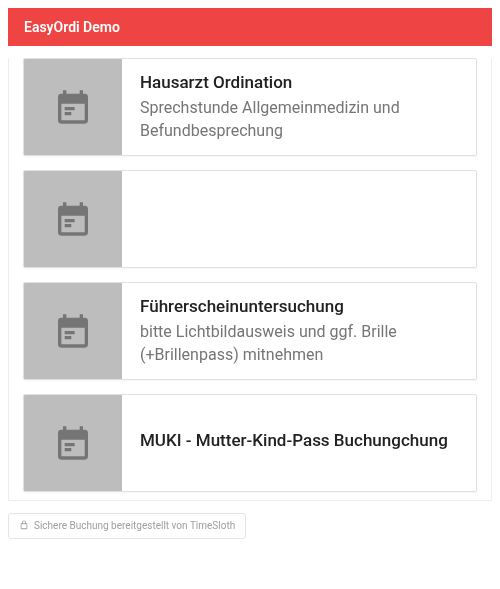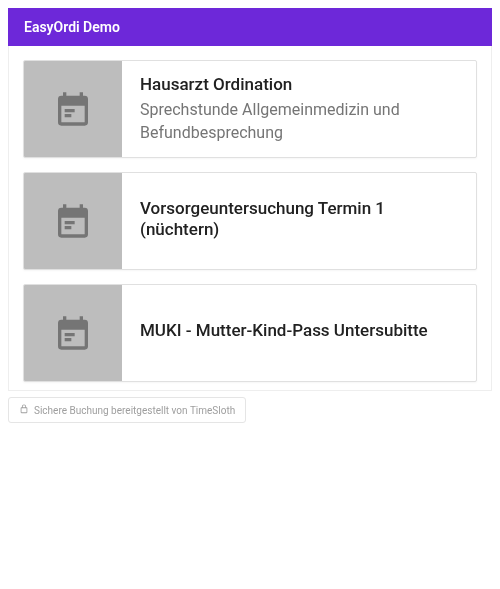--- a/index.html
+++ b/index.html
@@ -12,31 +12,31 @@
       background: #ffffff;
       width: 500px;
       height: 589px;
       position: relative;
     }
     .widget-container {
       width: 100%;
       padding: 0;
     }
     .header {
-      background: #6d28d9;
+      background: #ef4444;
       color: #ffffff;
       padding: 11px 16px;
       font-size: 14px;
       font-weight: 600;
       margin: 8px 8px 0 8px;
     }
     .content-area {
       background: #ffffff;
-      margin: 0 8px;
-      padding: 14px 14px 8px 14px;
+      margin: 12px 8px;
+      padding: 0 14px 8px 14px;
       border: 1px solid #eeeeee;
       border-top: none;
     }
     .service-list {
       display: flex;
       flex-direction: column;
       gap: 14px;
     }
     .service-card {
       display: flex;
@@ -75,21 +75,20 @@
       line-height: 1.25;
       margin-bottom: 4px;
     }
     .service-desc {
       font-size: 16px;
       color: #757575;
       line-height: 1.4;
     }
     .footer {
       display: flex;
-      align-items: center;
       gap: 5px;
       padding: 6px 10px;
       font-size: 10px;
       color: #9e9e9e;
       border: 1px solid #e5e5e5;
       border-radius: 3px;
       margin: 6px 8px 0 8px;
       width: fit-content;
     }
     .footer svg {
@@ -122,33 +121,43 @@
         </div>
       </div>
 
       <div class="service-card">
         <div class="icon-box">
           <svg viewBox="0 0 24 24">
               <path d="M19 4h-1V2h-2v2H8V2H6v2H5a2 2 0 0 0-2 2v14a2 2 0 0 0 2 2h14a2 2 0 0 0 2-2V6a2 2 0 0 0-2-2zm0 16H5V10h14v10zM7 12h6v2H7v-2zm0 3h4v2H7v-2z"></path>
             </svg>
         </div>
         <div class="service-text">
-          <div class="service-title">Vorsorgeuntersuchung Termin 1 (nüchtern)</div>
         </div>
       </div>
-
 
       <div class="service-card">
         <div class="icon-box">
           <svg viewBox="0 0 24 24">
               <path d="M19 4h-1V2h-2v2H8V2H6v2H5a2 2 0 0 0-2 2v14a2 2 0 0 0 2 2h14a2 2 0 0 0 2-2V6a2 2 0 0 0-2-2zm0 16H5V10h14v10zM7 12h6v2H7v-2zm0 3h4v2H7v-2z"></path>
             </svg>
         </div>
         <div class="service-text">
-          <div class="service-title">MUKI - Mutter-Kind-Pass Untersu­bitte</div>
+          <div class="service-title">Führerscheinuntersuchung</div>
+          <div class="service-desc">bitte Lichtbildausweis und ggf. Brille (+Brillenpass) mitnehmen</div>
+        </div>
+      </div>
+
+      <div class="service-card">
+        <div class="icon-box">
+          <svg viewBox="0 0 24 24">
+              <path d="M19 4h-1V2h-2v2H8V2H6v2H5a2 2 0 0 0-2 2v14a2 2 0 0 0 2 2h14a2 2 0 0 0 2-2V6a2 2 0 0 0-2-2zm0 16H5V10h14v10zM7 12h6v2H7v-2zm0 3h4v2H7v-2z"></path>
+            </svg>
+        </div>
+        <div class="service-text">
+          <div class="service-title">MUKI - Mutter-Kind-Pass Buchung­chung</div>
           <div class="service-desc"></div>
         </div>
       </div>
 
     </div>
   </div>
 
   <div class="footer">
     <span>
       <svg viewBox="0 0 24 24">

